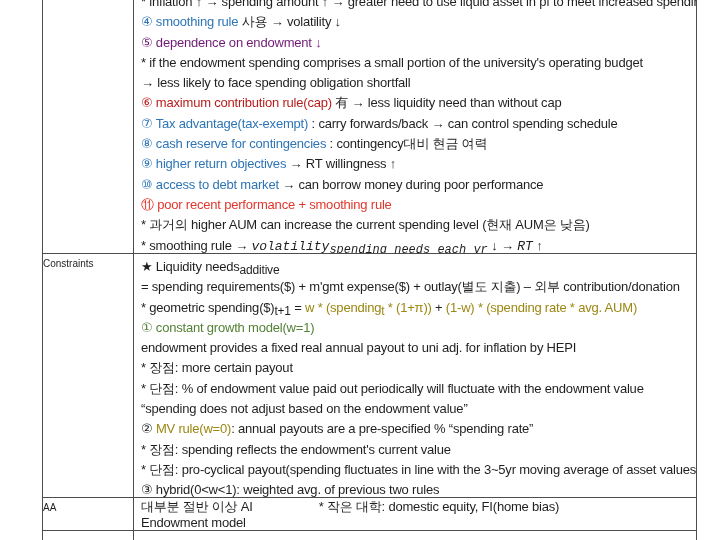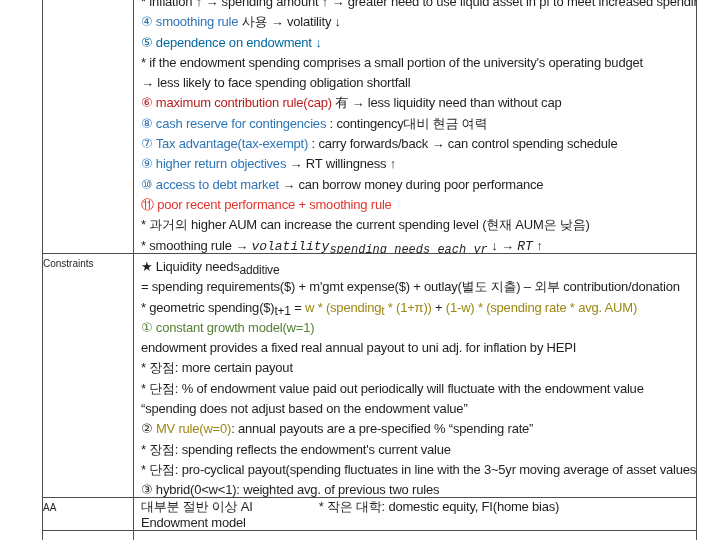--- a/index.html
+++ b/index.html
@@ -35,26 +35,26 @@
 </head>
 <body>
 
 <div class="table" style="border-color: rgb(77, 77, 77);">
     <div class="row row-1 first" style="height: 253px;">
       <div class="label-cell"></div>
       <div class="content-cell">
         <div class="lines">
           <div class="line"><span class="seg">* inflation ↑ → spending amount ↑ → greater need to use liquid asset in pf to meet increased spending needs</span></div>
           <div class="line"><span class="seg" style="color: rgb(46, 117, 182);">④ smoothing rule </span><span class="seg">사용 → volatility ↓</span></div>
-          <div class="line"><span class="seg" style="color: #0369a1;">⑤ dependence on endowment ↓</span></div>
+          <div class="line"><span class="seg" style="color: #701a75;">⑤ dependence on endowment ↓</span></div>
           <div class="line"><span class="seg">* if the endowment spending comprises a small portion of the university's operating budget</span></div>
           <div class="line"><span class="seg">→ less likely to face spending obligation shortfall</span></div>
           <div class="line"><span class="seg" style="color: #b91c1c;">⑥ maximum contribution rule(cap) </span><span class="seg">有 → less liquidity need than without cap</span></div>
+          <div class="line"><span class="seg" style="color: rgb(46, 117, 182);">⑦ Tax advantage(tax-exempt) </span><span class="seg">: carry forwards/back → can control spending schedule</span></div>
           <div class="line"><span class="seg" style="color: rgb(46, 117, 182);">⑧ cash reserve for contingencies </span><span class="seg">: contingency대비 현금 여력</span></div>
-          <div class="line"><span class="seg" style="color: rgb(46, 117, 182);">⑦ Tax advantage(tax-exempt) </span><span class="seg">: carry forwards/back → can control spending schedule</span></div>
           <div class="line"><span class="seg" style="color: rgb(46, 117, 182);">⑨ higher return objectives </span><span class="seg">→ RT willingness ↑</span></div>
           <div class="line"><span class="seg" style="color: rgb(46, 117, 182);">⑩ access to debt market </span><span class="seg">→ can borrow money during poor performance</span></div>
           <div class="line"><span class="seg" style="color: rgb(225, 54, 44);">⑪ poor recent performance + smoothing rule</span></div>
           <div class="line"><span class="seg">* 과거의 higher AUM can increase the current spending level (현재 AUM은 낮음)</span></div>
           <div class="line"><span class="seg">* smoothing rule → </span><span class="seg math">volatility</span><span class="seg sub math">spending needs each yr</span><span class="seg"> ↓ → </span><span class="seg math">RT</span><span class="seg"> ↑</span></div>
         </div>
       </div>
     </div>
     <div class="row row-2" style="height: 244px;">
       <div class="label-cell">Constraints</div>

